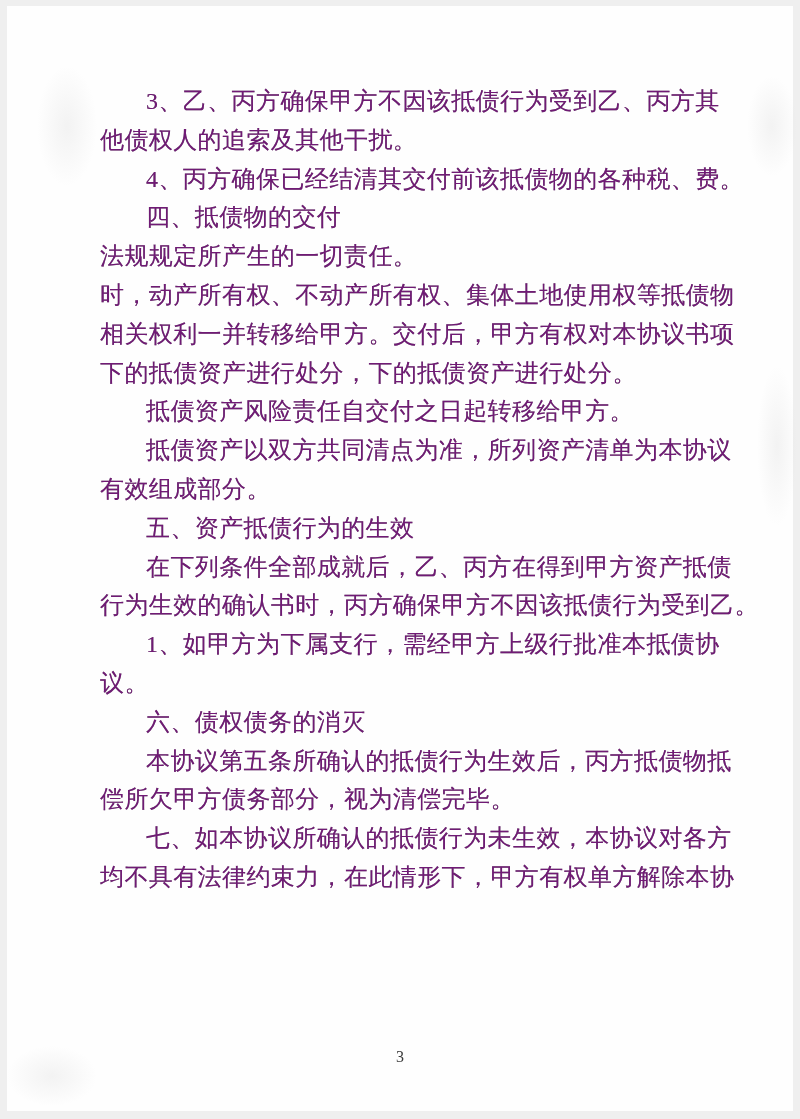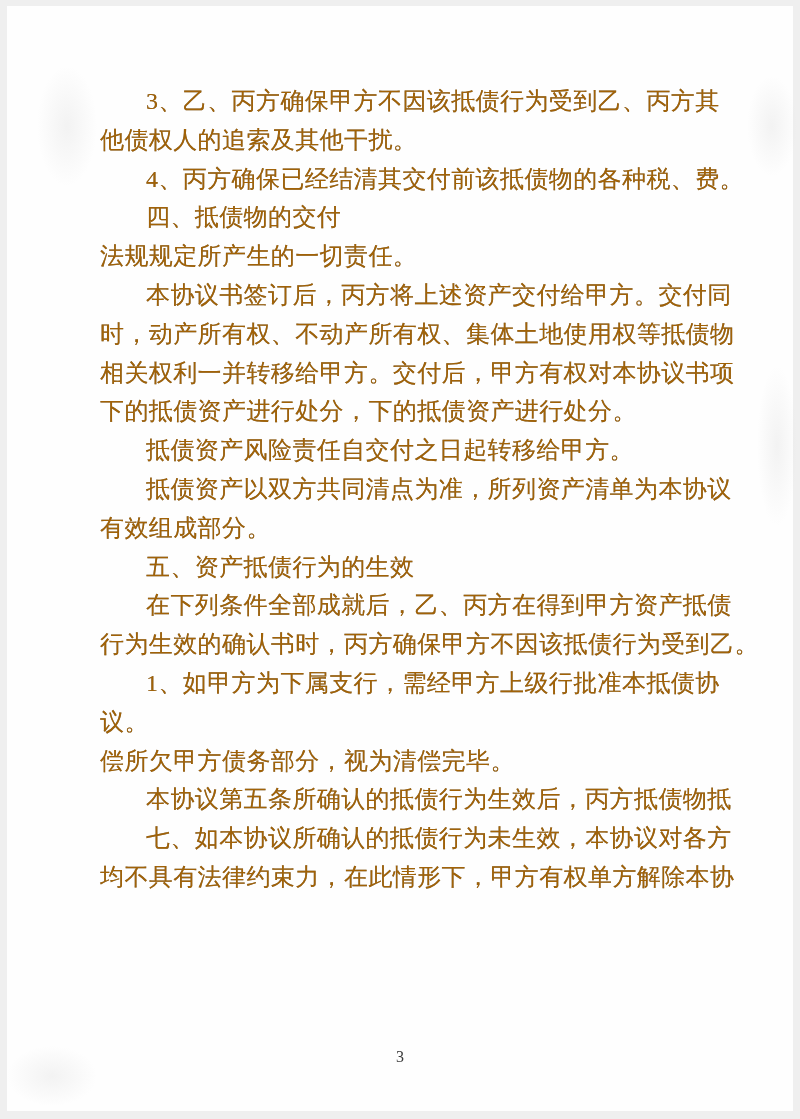--- a/index.html
+++ b/index.html
@@ -32,21 +32,21 @@
   .smudge.s1 { left: 30px;  top: 60px;  width: 60px; height: 120px; }
   .smudge.s2 { left: 740px; top: 70px;  width: 50px; height: 100px; }
   .smudge.s3 { left: 750px; top: 360px; width: 40px; height: 160px; }
   .smudge.s4 { left: 0px;   top: 1040px; width: 90px; height: 60px; }
 
   .content {
     position: absolute;
     left: 100px;
     top: 82px;
     width: 618px;
-    color: #a16207;
+    color: #701a75;
     font-size: 24px;
     letter-spacing: 0.4px;
     text-shadow: 0 0 0.6px rgba(40,40,40,0.55);
   }
   .line {
     height: 38.8px;
     line-height: 38.8px;
     white-space: nowrap;
   }
   .line.indent {
@@ -72,31 +72,31 @@
     <div class="smudge s2"></div>
     <div class="smudge s3"></div>
     <div class="smudge s4"></div>
   </div>
   <div class="content">
       <div class="line indent">3、乙、丙方确保甲方不因该抵债行为受到乙、丙方其</div>
       <div class="line">他债权人的追索及其他干扰。</div>
       <div class="line indent">4、丙方确保已经结清其交付前该抵债物的各种税、费。</div>
       <div class="line indent">四、抵债物的交付</div>
       <div class="line">法规规定所产生的一切责任。</div>
-      <div class="line indent">本协议书签订后，丙方将上述资产交付给甲方。交付同</div>
       <div class="line">时，动产所有权、不动产所有权、集体土地使用权等抵债物</div>
       <div class="line">相关权利一并转移给甲方。交付后，甲方有权对本协议书项</div>
       <div class="line">下的抵债资产进行处分，下的抵债资产进行处分。</div>
       <div class="line indent">抵债资产风险责任自交付之日起转移给甲方。</div>
       <div class="line indent">抵债资产以双方共同清点为准，所列资产清单为本协议</div>
       <div class="line">有效组成部分。</div>
       <div class="line indent">五、资产抵债行为的生效</div>
       <div class="line indent">在下列条件全部成就后，乙、丙方在得到甲方资产抵债</div>
       <div class="line">行为生效的确认书时，丙方确保甲方不因该抵债行为受到乙。</div>
       <div class="line indent">1、如甲方为下属支行，需经甲方上级行批准本抵债协</div>
       <div class="line">议。</div>
+      <div class="line indent">六、债权债务的消灭</div>
+      <div class="line indent">本协议第五条所确认的抵债行为生效后，丙方抵债物抵</div>
       <div class="line">偿所欠甲方债务部分，视为清偿完毕。</div>
-      <div class="line indent">本协议第五条所确认的抵债行为生效后，丙方抵债物抵</div>
       <div class="line indent">七、如本协议所确认的抵债行为未生效，本协议对各方</div>
       <div class="line">均不具有法律约束力，在此情形下，甲方有权单方解除本协</div>
     </div>
   <div class="page-num">3</div>
 </div>
 
 </body></html>

